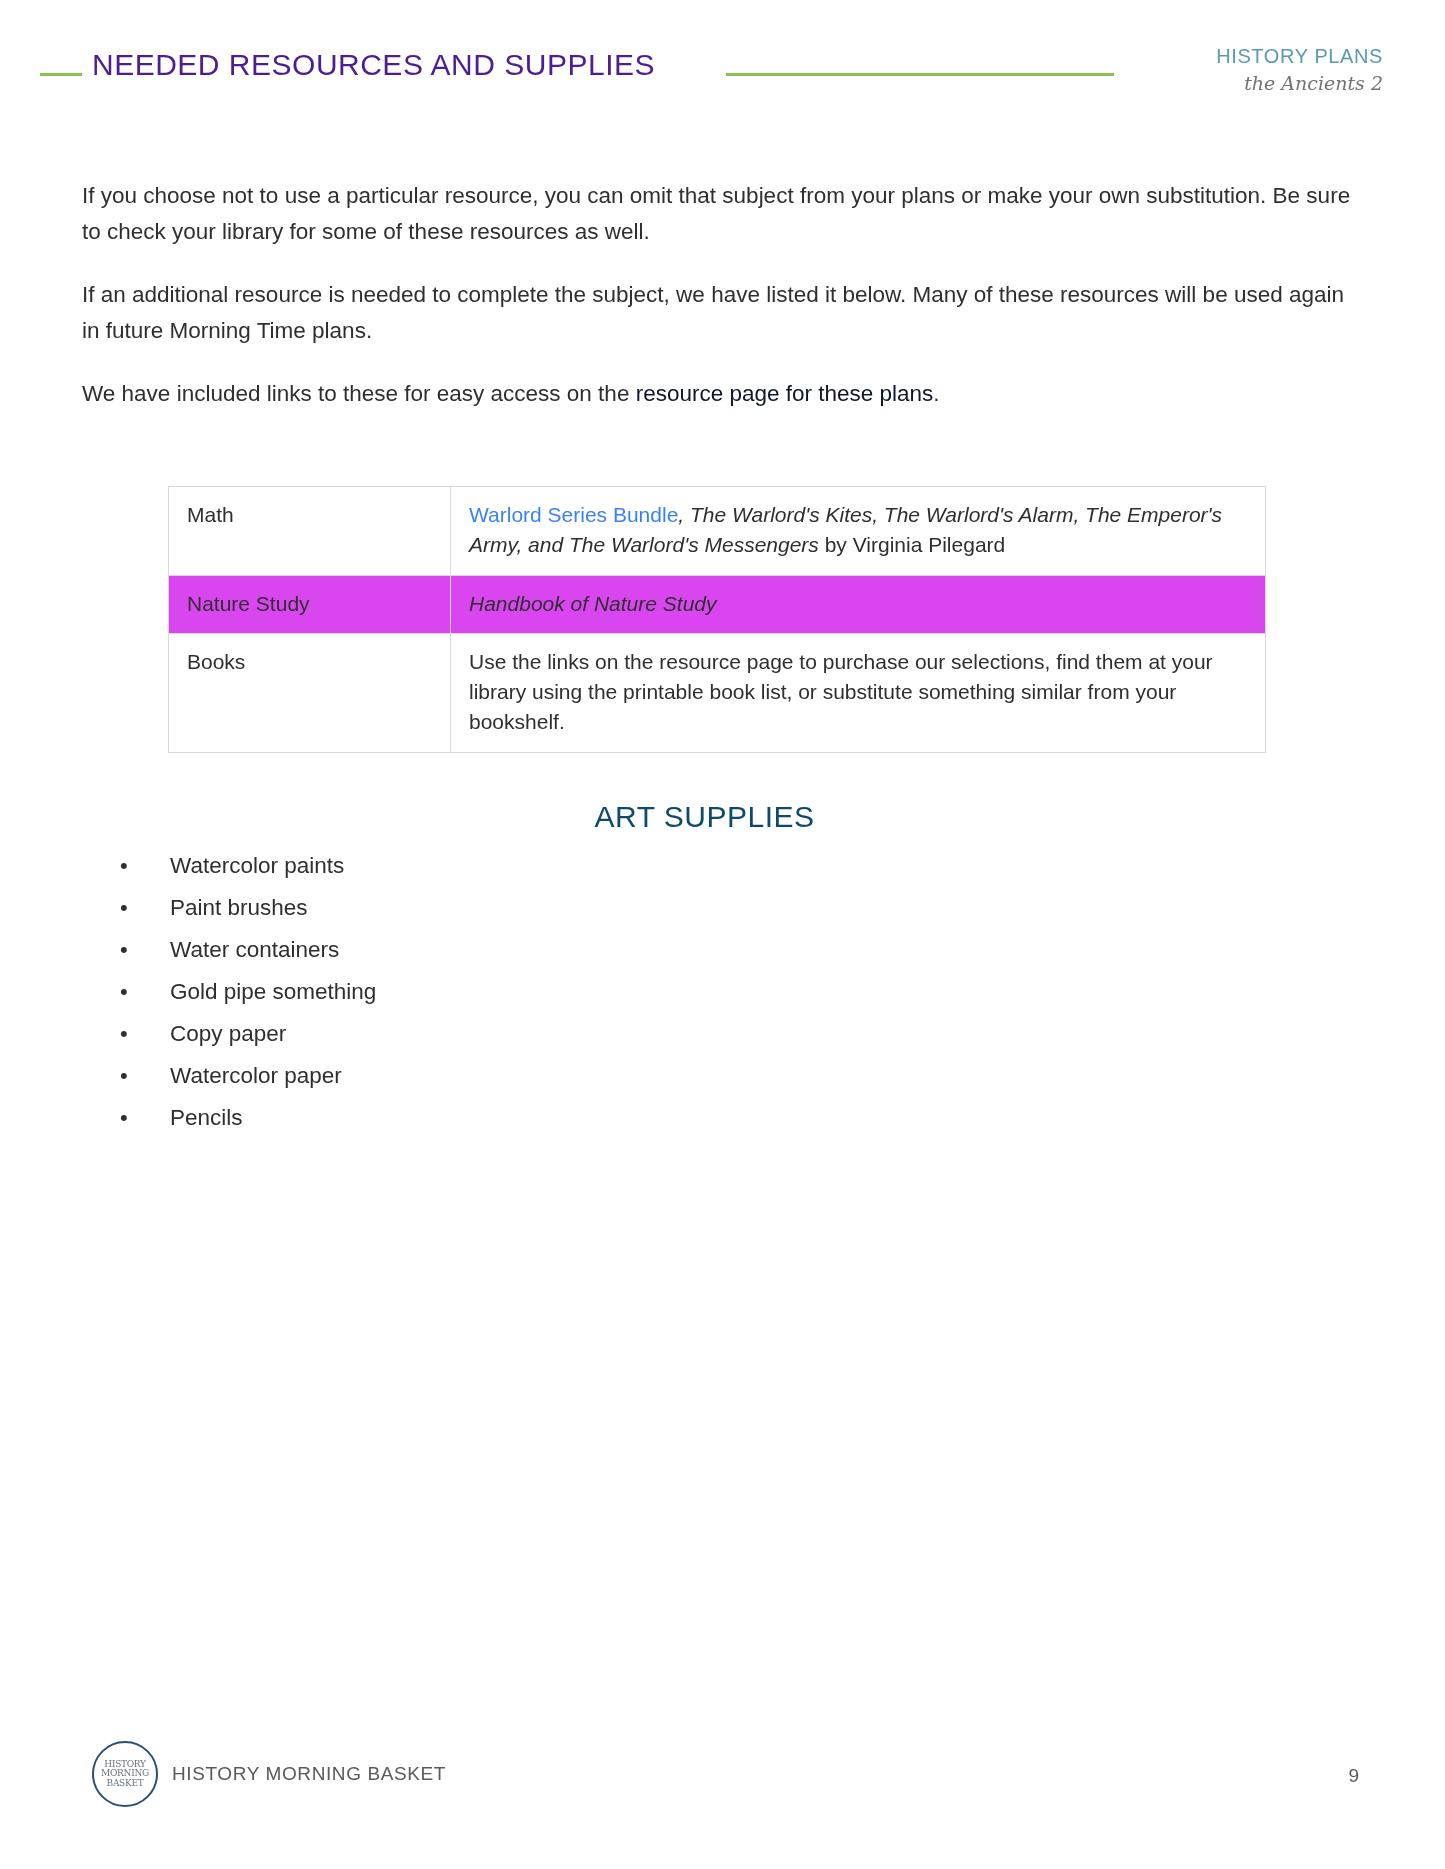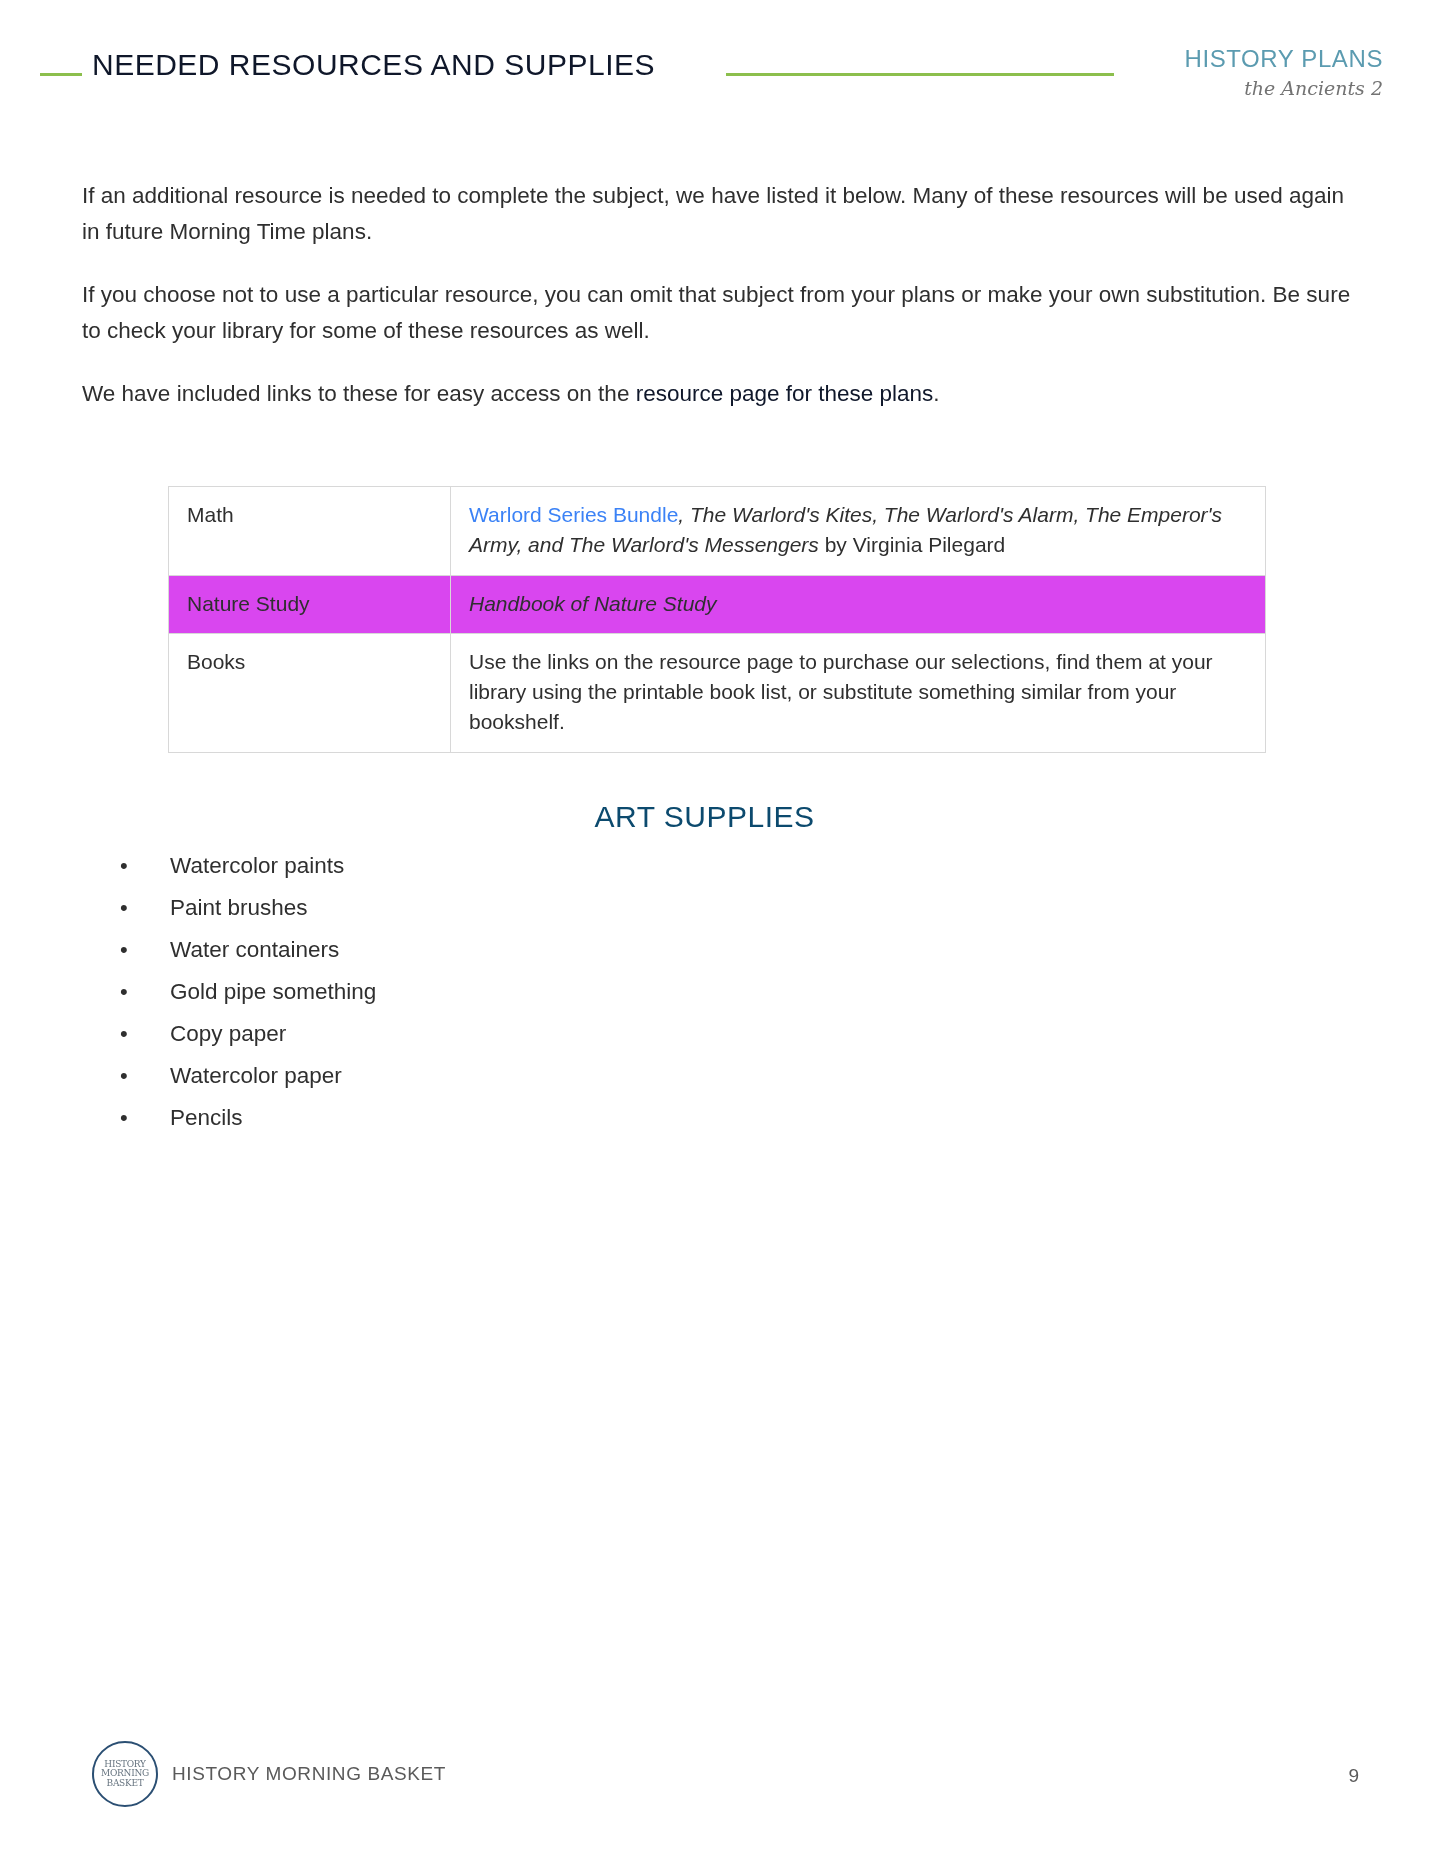--- a/index.html
+++ b/index.html
@@ -36,40 +36,40 @@
     width: 42px;
     height: 3px;
     background: #8cbf4d;
   }
   .header-title {
     position: absolute;
     left: 92px;
     top: 0px;
     font-size: 30px;
     letter-spacing: 0.5px;
-    color: #0f172a;
+    color: #4c1d95;
     font-weight: 400;
     white-space: nowrap;
   }
   .header-rule-right {
     position: absolute;
     left: 726px;
     top: 25px;
     width: 388px;
     height: 3px;
     background: #8cbf4d;
   }
   .header-right {
     position: absolute;
     right: 62px;
     top: -3px;
     text-align: right;
   }
   .header-right .hr-main {
-    font-size: 24px;
+    font-size: 20px;
     letter-spacing: 0.6px;
     color: #5b9bb0;
     font-weight: 400;
     white-space: nowrap;
   }
   .header-right .hr-script {
     margin-top: 4px;
     font-family: "DejaVu Serif", serif;
     font-style: italic;
     font-size: 19px;
@@ -218,22 +218,22 @@
     <div class="header-rule-left"></div>
     <div class="header-title">NEEDED RESOURCES AND SUPPLIES</div>
     <div class="header-rule-right"></div>
     <div class="header-right">
       <div class="hr-main">HISTORY PLANS</div>
       <div class="hr-script">the Ancients 2</div>
     </div>
   </div>
 
   <div class="content">
+    <p class="para">If you choose not to use a particular resource, you can omit that subject from your plans or make your own substitution. Be sure to check your library for some of these resources as well.</p>
     <p class="para">If an additional resource is needed to complete the subject, we have listed it below. Many of these resources will be used again in future Morning Time plans.</p>
-    <p class="para">If you choose not to use a particular resource, you can omit that subject from your plans or make your own substitution. Be sure to check your library for some of these resources as well.</p>
     <p class="para"><span>We have included links to these for easy access on the </span><span class="link">resource page for these plans</span><span>.</span></p>
   </div>
 
   <table class="res-table">
     <tbody>
       <tr>
         <td class="label">Math</td>
         <td><span class="green">Warlord Series Bundle</span><span class="it">, The Warlord's Kites, The Warlord's Alarm, The Emperor's Army, and The Warlord's Messengers</span><span> by Virginia Pilegard</span></td>
       </tr>
       <tr class="shaded">

